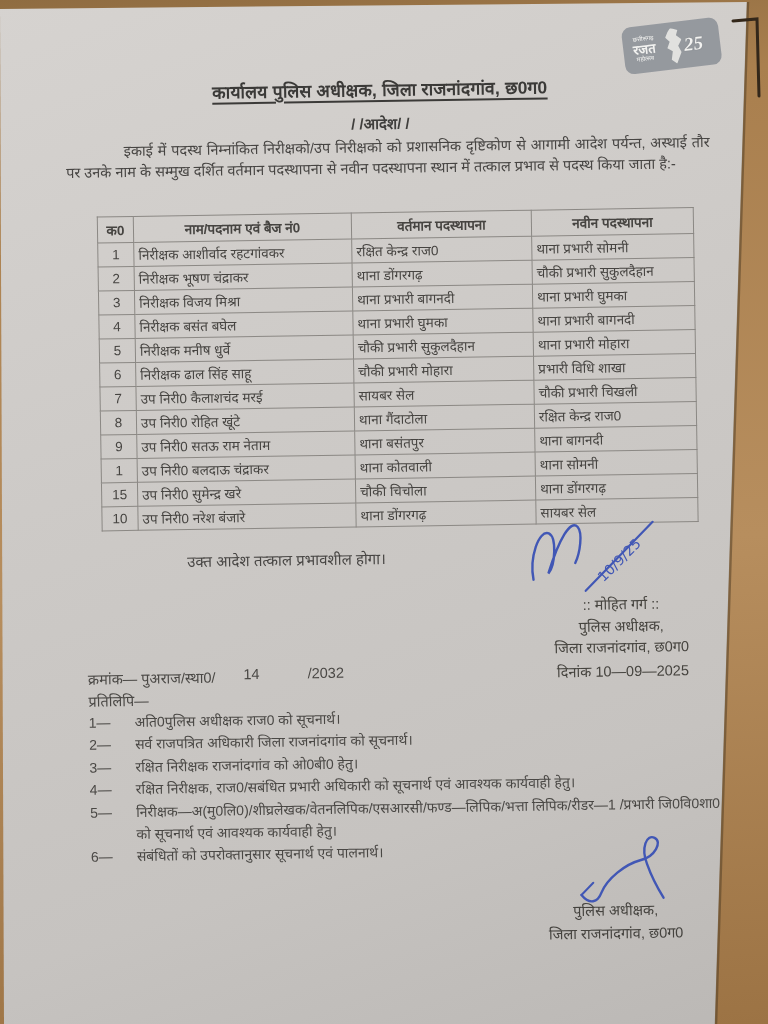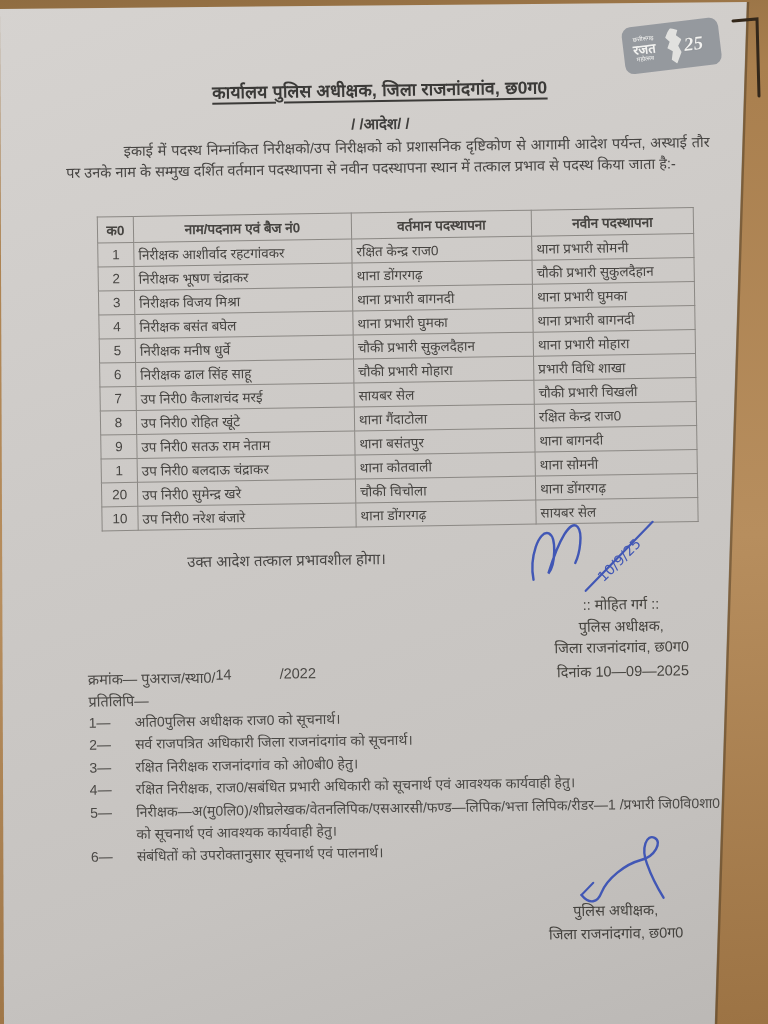--- a/index.html
+++ b/index.html
@@ -48,21 +48,21 @@
   table.order th { font-weight:bold; height:26px; text-align:center; }
   td.c-no { text-align:center; width:36px; }
   col.c1{width:36px;} col.c2{width:218px;} col.c3{width:180px;} col.c4{width:162px;}
   td.c-name { padding-left:9px; }
   td.c-cur, td.c-new { padding-left:11px; }
   .effect { left:185px; top:548px; font-size:15px; color:#474543; }
   .sign1 { left:523px; top:516px; }
   .sign-block { left:520px; top:598px; width:196px; text-align:center; line-height:21.5px; color:#46443f; }
   .date-line { left:553px; top:664px; font-size:14.5px; color:#46443f; }
   .ref-line { left:84px; top:664px; display:flex; color:#4a4845; }
-  .ref-num { } .ref-year { margin-left:48px; }
+  .ref-num { margin-left:28px; } .ref-year { margin-left:48px; }
   .copy-head { left:84px; top:686px; color:#4a4845; }
   .copy-list { left:84px; top:707px; width:630px; }
   .copy-item { display:flex; line-height:22.4px; color:#4a4845; font-size:14px; }
   .copy-num { width:46px; flex:0 0 46px; }
   .copy-text { flex:1; }
   .sign2 { left:560px; top:834px; }
   .footer-sign { left:500px; top:903px; width:216px; text-align:center; line-height:23px; color:#45433f; }
   .ink { stroke:#4157b5; fill:none; stroke-linecap:round; }
   .ink-text { fill:#4157b5; font-family:"DejaVu Sans",sans-serif; }
 </style>
@@ -175,21 +175,21 @@
         </tr>
 
         <tr>
           <td class="c-no">1</td>
           <td class="c-name">उप निरी0 बलदाऊ चंद्राकर</td>
           <td class="c-cur">थाना कोतवाली</td>
           <td class="c-new">थाना सोमनी</td>
         </tr>
 
         <tr>
-          <td class="c-no">20</td>
+          <td class="c-no">15</td>
           <td class="c-name">उप निरी0 सुमेन्द्र खरे</td>
           <td class="c-cur">चौकी चिचोला</td>
           <td class="c-new">थाना डोंगरगढ़</td>
         </tr>
 
         <tr>
           <td class="c-no">10</td>
           <td class="c-name">उप निरी0 नरेश बंजारे</td>
           <td class="c-cur">थाना डोंगरगढ़</td>
           <td class="c-new">सायबर सेल</td>
@@ -208,21 +208,21 @@
   <div class="abs sign-block">
     <div>:: मोहित गर्ग ::</div>
     <div>पुलिस अधीक्षक,</div>
     <div>जिला राजनांदगांव, छ0ग0</div>
   </div>
   <div class="abs date-line">दिनांक  10—09—2025</div>
 
   <div class="abs ref-line">
     <span>क्रमांक— पुअराज/स्था0/</span>
     <span class="ref-num">14</span>
-    <span class="ref-year">/2022</span>
+    <span class="ref-year">/2032</span>
   </div>
 
   <div class="abs copy-head">प्रतिलिपि—</div>
 
   <div class="abs copy-list">
 
       <div class="copy-item">
         <span class="copy-num">1—</span>
         <span class="copy-text">अति0पुलिस अधीक्षक राज0 को सूचनार्थ।</span>
       </div>

